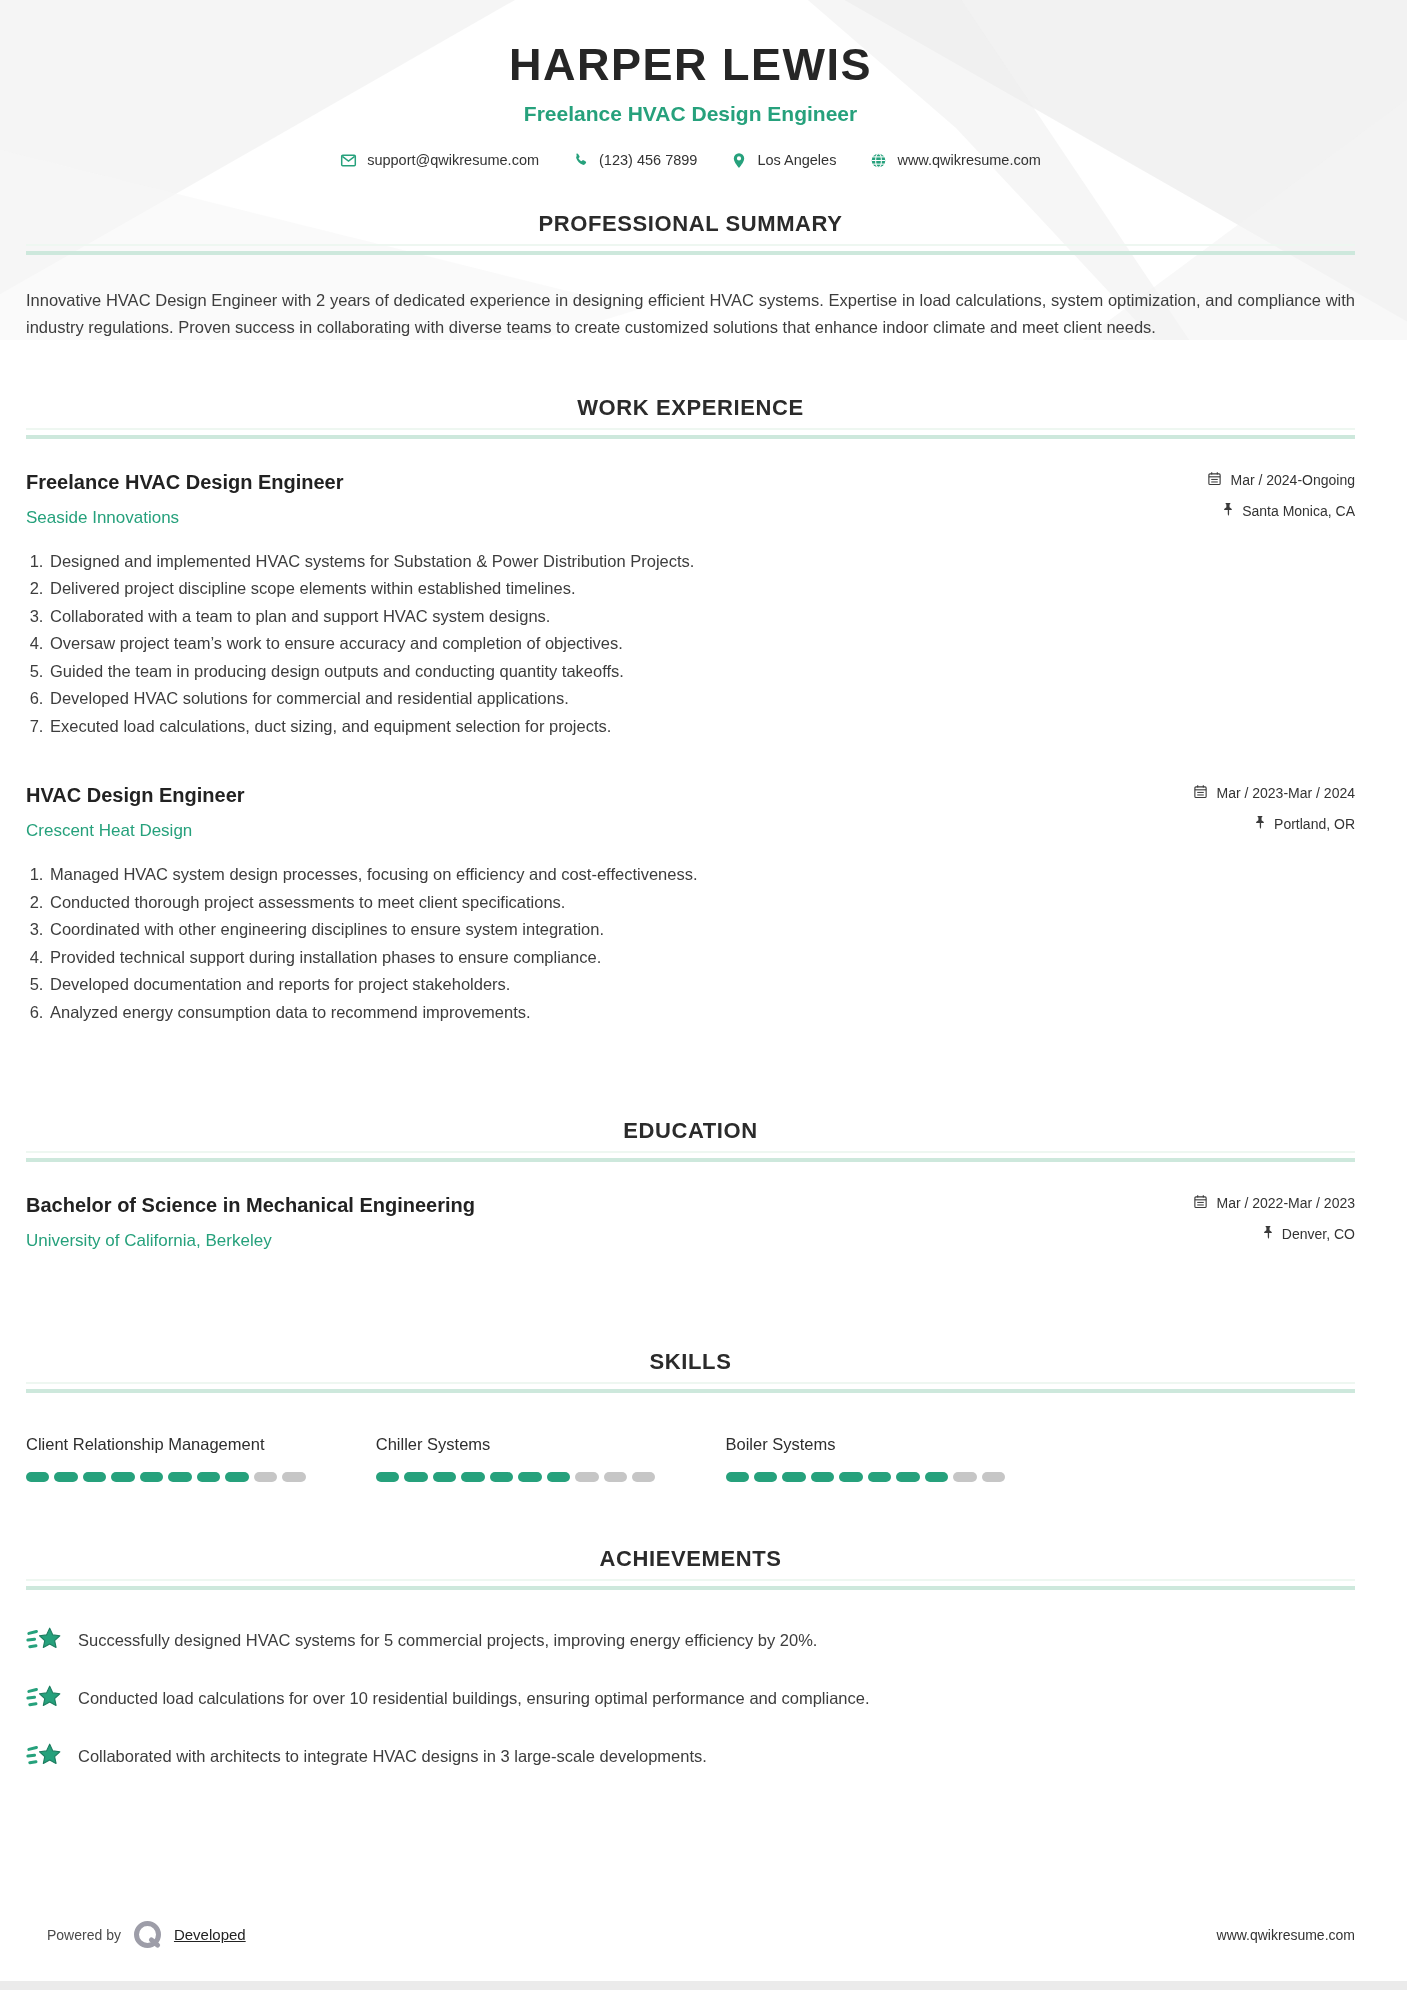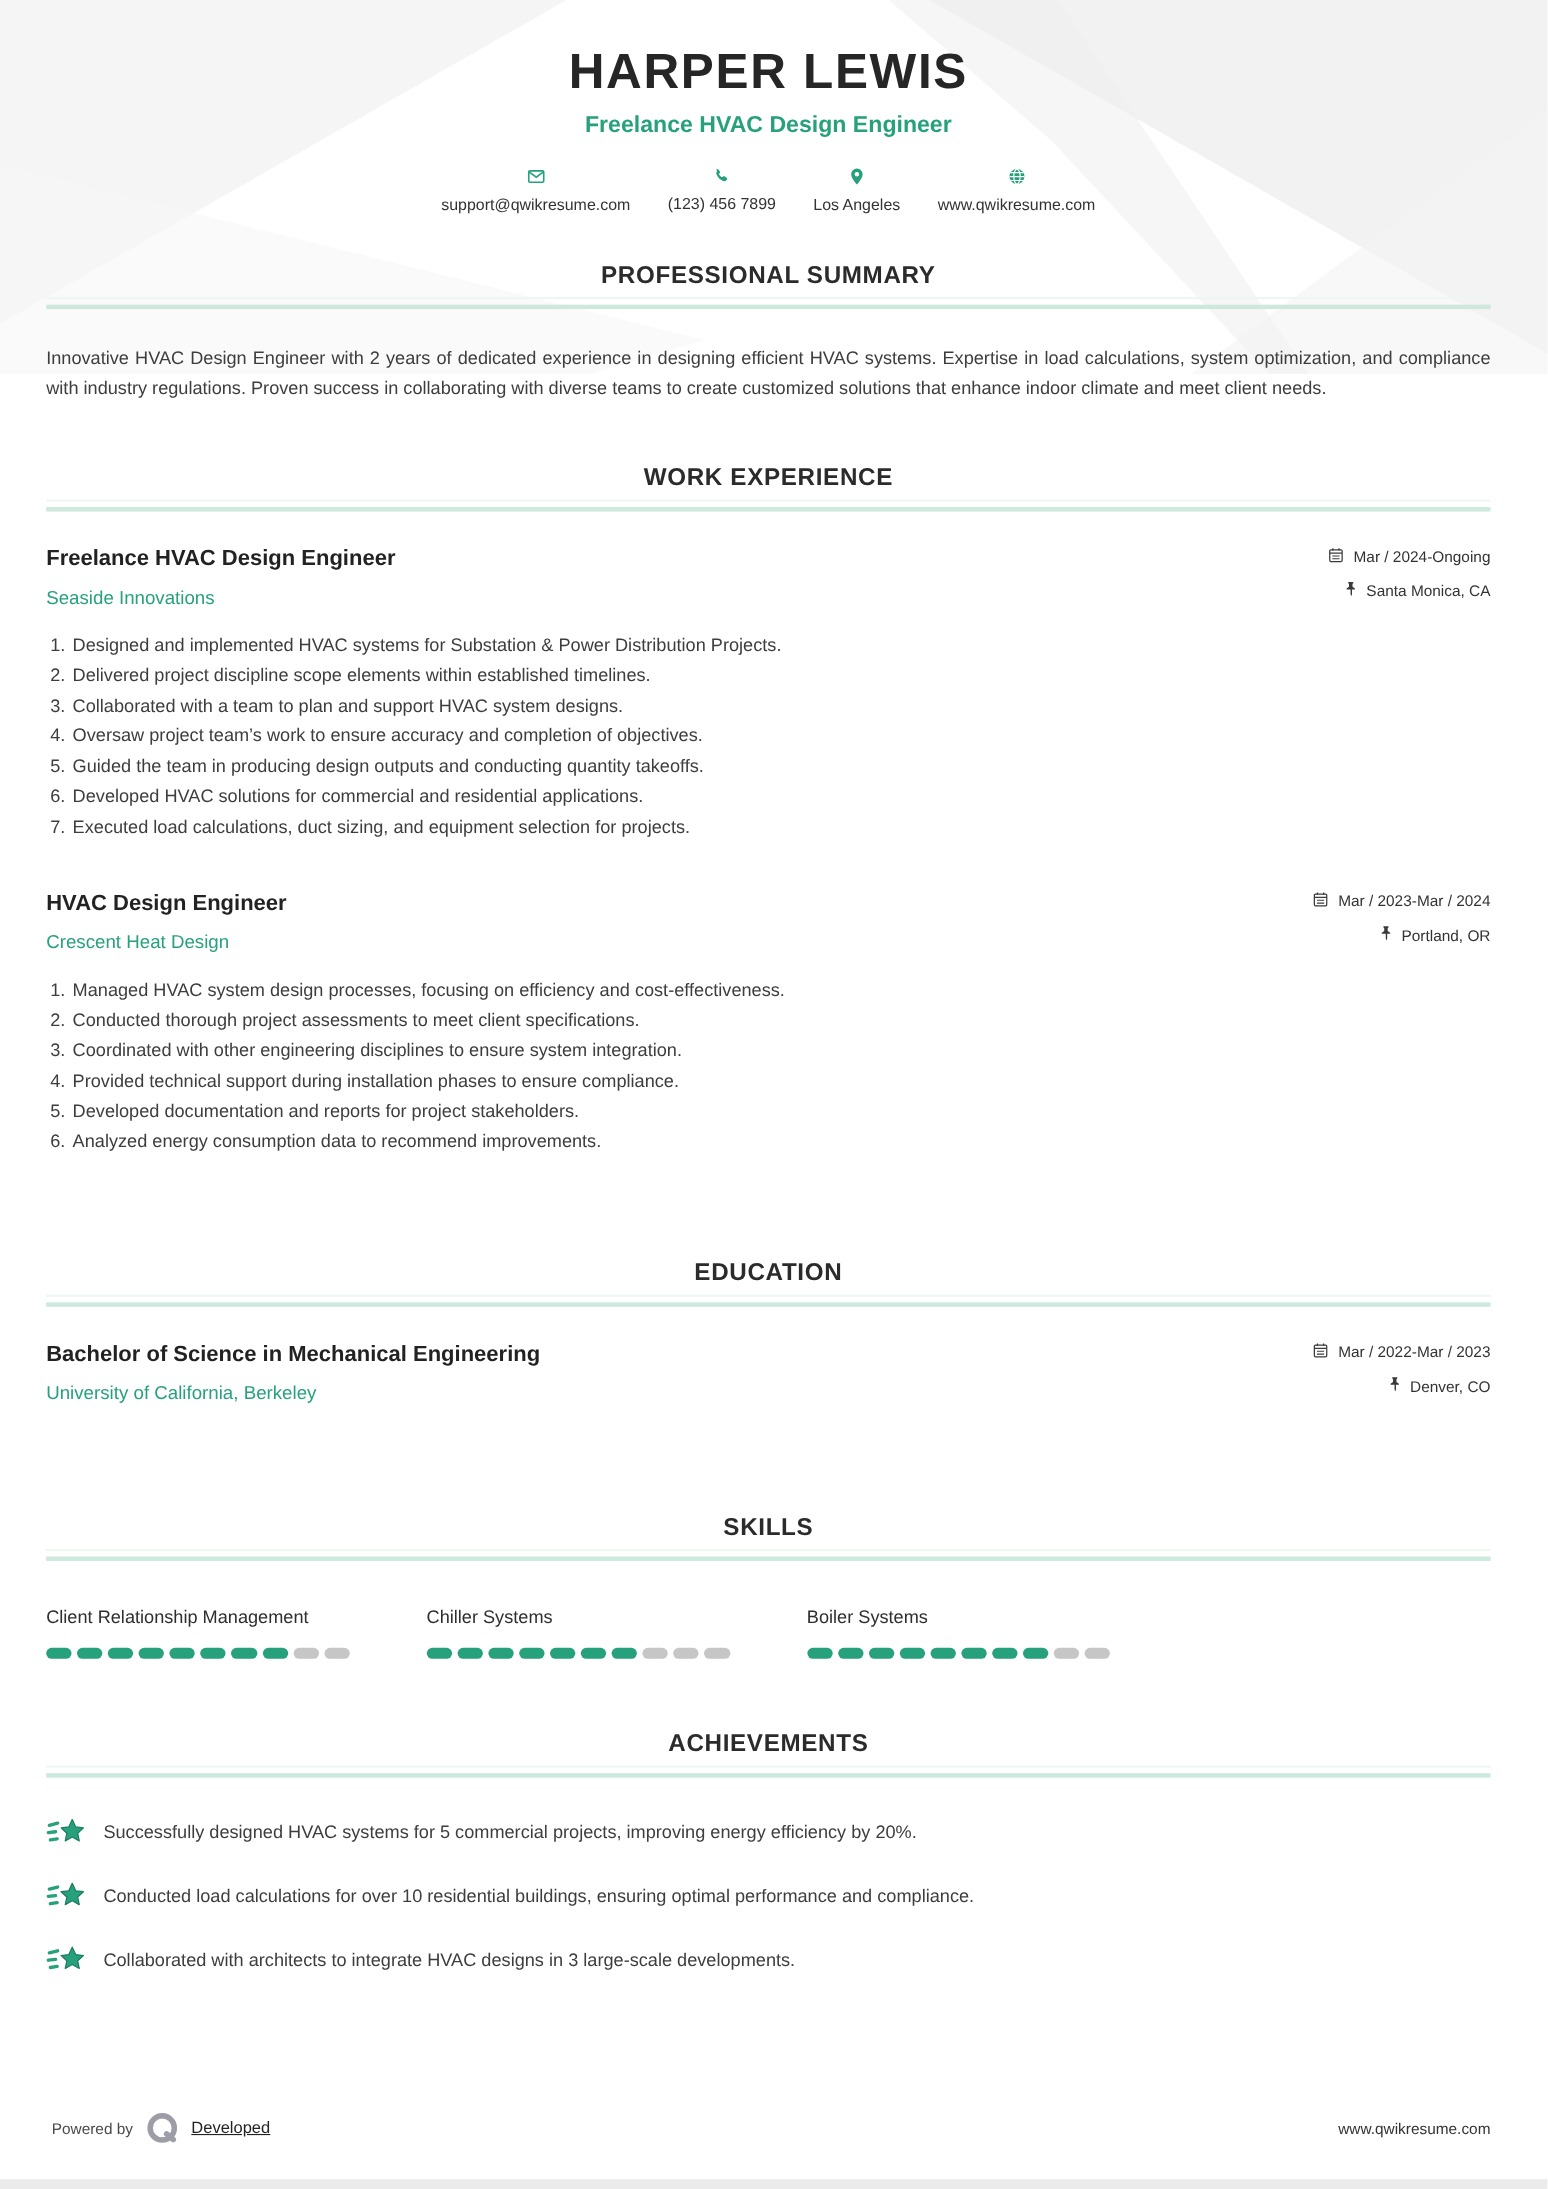--- a/index.html
+++ b/index.html
@@ -15,28 +15,28 @@
 
   
   .bg{position:absolute;top:0;left:0;right:0;height:340px;overflow:hidden;pointer-events:none;}
   .bg .tri{position:absolute;}
   .tri1{top:-140px;left:-220px;width:980px;height:560px;background:#f1f1f1;clip-path:polygon(0 0,100% 0,0 100%);opacity:.75;}
   .tri2{top:-90px;right:-260px;width:980px;height:560px;background:#efefef;clip-path:polygon(0 0,100% 0,100% 100%);opacity:.8;}
   .tri3{top:-40px;left:560px;width:720px;height:560px;background:#ededed;clip-path:polygon(28% 0,52% 0,100% 92%,55% 30%);opacity:.5;}
   .tri4{top:120px;left:-120px;width:760px;height:420px;background:#f6f6f6;clip-path:polygon(0 0,100% 45%,0 100%);opacity:.6;}
   .tri5{top:40px;right:-80px;width:620px;height:460px;background:#f3f3f3;clip-path:polygon(100% 0,0 100%,100% 100%);opacity:.6;}
 
-  .content{position:relative;z-index:1;padding:0 52px 0 42px;}
+  .content{position:relative;z-index:1;padding:0 52px 0 26px;}
 
   
   .hdr{padding-top:40px;text-align:center;}
   .name{font-size:45px;font-weight:800;letter-spacing:1.5px;color:#262626;line-height:1.1;}
   .job-title{margin-top:12px;font-size:21px;font-weight:600;color:var(--accent);}
   .contacts{margin-top:26px;display:flex;justify-content:center;align-items:center;gap:34px;font-size:14.5px;font-weight:500;color:#333;}
-  .contact{display:flex;align-items:center;gap:10px;flex-direction:column;}
+  .contact{display:flex;align-items:flex-start;gap:10px;}
   .contact svg{display:block;}
 
   
   .section-title{text-align:center;font-size:22px;font-weight:700;letter-spacing:.6px;color:#2b2b2b;}
   .rule{height:4px;background:var(--divider);margin-top:14px;position:relative;}
   .rule::before{content:"";position:absolute;left:0;right:0;top:-7px;height:2px;background:var(--divider-light);}
 
   .mt-summary{margin-top:42px;}
   .mt-work{margin-top:54px;}
   .mt-edu{margin-top:92px;}

